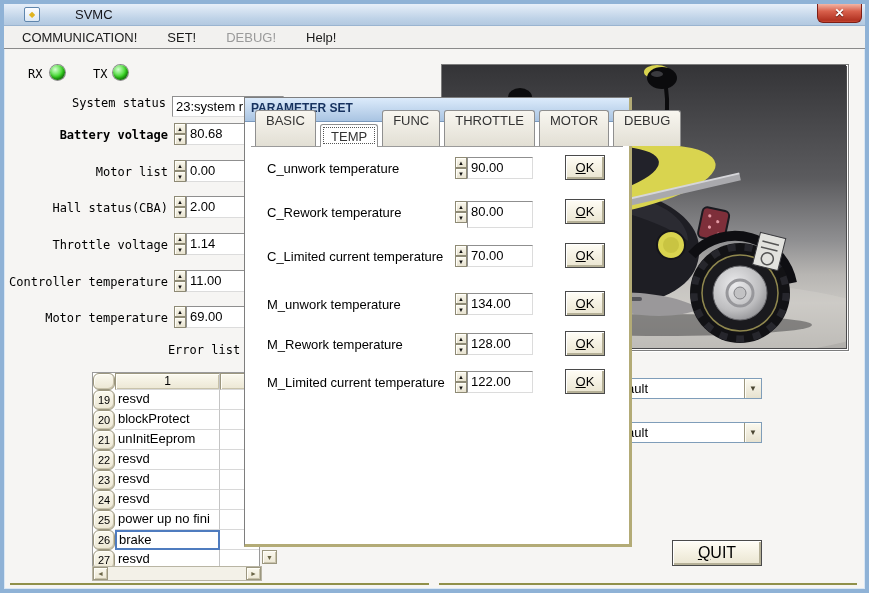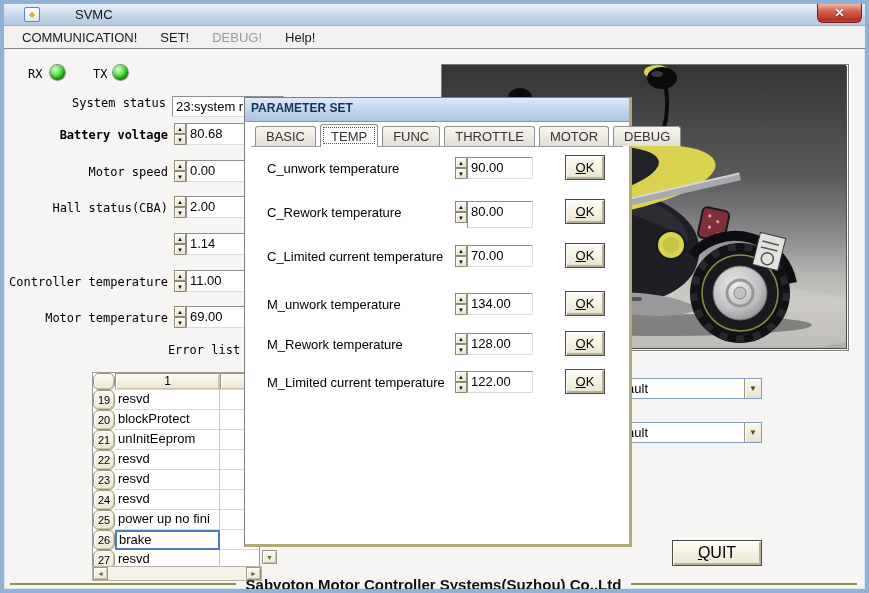--- a/index.html
+++ b/index.html
@@ -20,21 +20,21 @@
     font-size:8px;line-height:13px;text-align:center;color:#e0b420;}
   .win-title{position:absolute;left:43px;top:3px;font-size:13px;color:#15151a;margin-left:28px;}
   .close-btn{position:absolute;left:813px;top:0px;width:45px;height:19px;
     background:linear-gradient(#f2b5a5,#d8604c 40%,#b23322 90%,#c84a36);
     border:1px solid #7e1f16;border-top:none;border-radius:0 0 6px 6px;
     color:#fff;font-weight:bold;font-size:12px;text-align:center;line-height:18px;
     text-shadow:0 1px 1px #5c140c;cursor:default;}
   
   .menubar{position:absolute;left:0;top:22px;right:0;height:23px;
     background:#f2f1ef;border-bottom:1px solid #8a8a8a;
-    display:flex;align-items:center;padding-left:9px;gap:5px;}
+    display:flex;align-items:center;padding-left:9px;gap:12px;}
   .menu-item{font-size:13px;color:#1a1a1a;padding:2px 9px;}
   .menu-item.disabled{color:#9a9a9a;}
   
   .bev{background:linear-gradient(180deg,#fbf9ef,#ece7d4);
     border:1px solid #9c977f;
     box-shadow:inset 1px 1px 0 #fffef8, inset -1px -1px 0 #c9c3ab;}
   .readout{position:absolute;background:#fff;border:1px solid #8f8f8f;
     border-bottom-color:#dcdcdc;border-right-color:#dcdcdc;
     font-size:13px;padding:2px 3px;color:#000;white-space:nowrap;overflow:hidden;}
   .spin{position:absolute;width:12px;height:22px;display:flex;flex-direction:column;}
@@ -79,21 +79,21 @@
     border-left:1px solid #9c977f;box-shadow:inset 1px 1px 0 #fffef8;}
   
   .dialog{position:absolute;left:240px;top:93px;width:388px;height:450px;
     background:#fff;border:1px solid #7e7e7e;
     border-right:3px solid #b3ab76;border-bottom:3px solid #b3ab76;z-index:10;}
   .dlg-title{height:24px;background:linear-gradient(180deg,#dcebfb,#a9c4e2);
     border-bottom:1px solid #7a99bd;color:#16325f;font-size:12px;font-weight:bold;
     padding:3px 3px 0 6px;}
   .tabstrip{position:absolute;left:6px;right:6px;top:26px;height:23px;
     border-bottom:1px solid #9a9a9a;display:flex;align-items:flex-end;padding-left:4px;}
-  .tab{height:20px;padding:2px 10px 0 10px;margin-right:4px;font-size:13px;color:#333;
+  .tab{height:36px;padding:2px 10px 0 10px;margin-right:4px;font-size:13px;color:#333;
     background:linear-gradient(180deg,#f8f6f0,#e2dfd4);
     border:1px solid #8f8f8f;border-bottom:none;border-radius:3px 3px 0 0;cursor:default;}
   .tab.active{height:23px;background:#fff;position:relative;z-index:1;margin-bottom:-1px;
     outline:1px dotted #555;outline-offset:-4px;padding-top:4px;}
   .dlg-row{position:absolute;left:0;width:100%;height:26px;}
   .dlg-lbl{position:absolute;left:22px;top:4px;font-size:13px;color:#000;white-space:nowrap;}
   .dlg-unit{position:absolute;left:298px;top:5px;font-size:12px;color:#000;padding-left:36px;}
   .okbtn{position:absolute;left:320px;top:-2px;width:40px;height:25px;
     font-family:"Liberation Sans",sans-serif;font-size:13px;color:#000;
     background:linear-gradient(#fffdf6,#eae5d0);border:1px solid #4a4a4a;
@@ -130,34 +130,35 @@
   <span class="mono-lbl" style="left:0;top:92px;width:162px;">System status</span>
   <span class="readout" style="left:168px;top:92px;width:112px;height:21px;">23:system run</span>
 
   <span class="mono-lbl" style="left:0;top:124px;width:164px;font-weight:bold;">Battery voltage</span>
   <span class="spin" style="left:170px;top:119px;">
       <span class="sp">▲</span>
       <span class="sp">▼</span>
     </span>
   <span class="readout" style="left:182px;top:119px;width:70px;height:22px;">80.68</span>
 
-  <span class="mono-lbl" style="left:0;top:161px;width:164px;">Motor speed</span>
+  <span class="mono-lbl" style="left:0;top:161px;width:164px;">Motor list</span>
   <span class="spin" style="left:170px;top:156px;">
       <span class="sp">▲</span>
       <span class="sp">▼</span>
     </span>
   <span class="readout" style="left:182px;top:156px;width:70px;height:22px;">0.00</span>
 
   <span class="mono-lbl" style="left:0;top:197px;width:164px;">Hall status(CBA)</span>
   <span class="spin" style="left:170px;top:192px;">
       <span class="sp">▲</span>
       <span class="sp">▼</span>
     </span>
   <span class="readout" style="left:182px;top:192px;width:70px;height:22px;">2.00</span>
 
+  <span class="mono-lbl" style="left:0;top:234px;width:164px;">Throttle voltage</span>
   <span class="spin" style="left:170px;top:229px;">
       <span class="sp">▲</span>
       <span class="sp">▼</span>
     </span>
   <span class="readout" style="left:182px;top:229px;width:70px;height:22px;">1.14</span>
 
   <span class="mono-lbl" style="left:0;top:271px;width:164px;">Controller temperature</span>
   <span class="spin" style="left:170px;top:266px;">
       <span class="sp">▲</span>
       <span class="sp">▼</span>
@@ -301,21 +302,20 @@
   </div>
   <div class="dropdown" style="left:600px;top:418px;">
     <span class="dd-text">default</span>
     <span class="dd-arrow">▼</span>
   </div>
 
   <button class="push-btn" style="left:668px;top:536px;width:90px;height:26px;"><u>Q</u><span>UIT</span></button>
 
   <div class="footer">
     <span class="fline"></span>
-    <span class="ftext">Sabvoton Motor Controller Systems(Suzhou) Co.,Ltd</span>
     <span class="fline"></span>
   </div>
 
   <div class="dialog">
     <div class="dlg-title">PARAMETER SET</div>
     <div class="tabstrip">
       <span class="tab">BASIC</span>
       <span class="tab active">TEMP</span>
       <span class="tab">FUNC</span>
       <span class="tab">THROTTLE</span>

